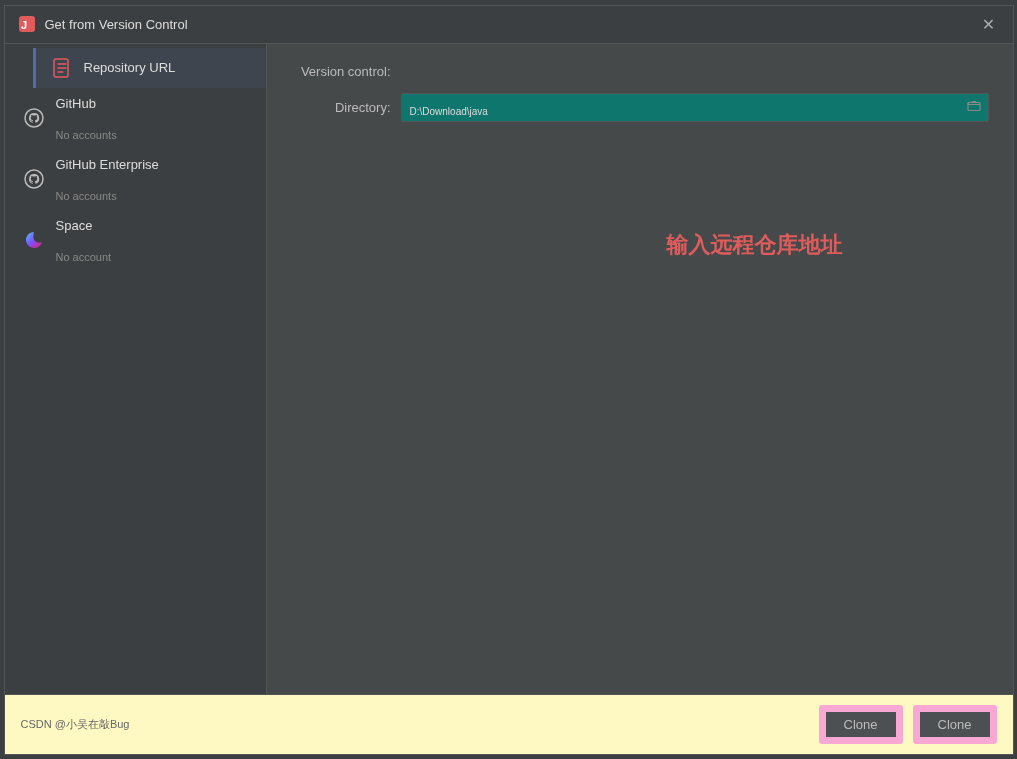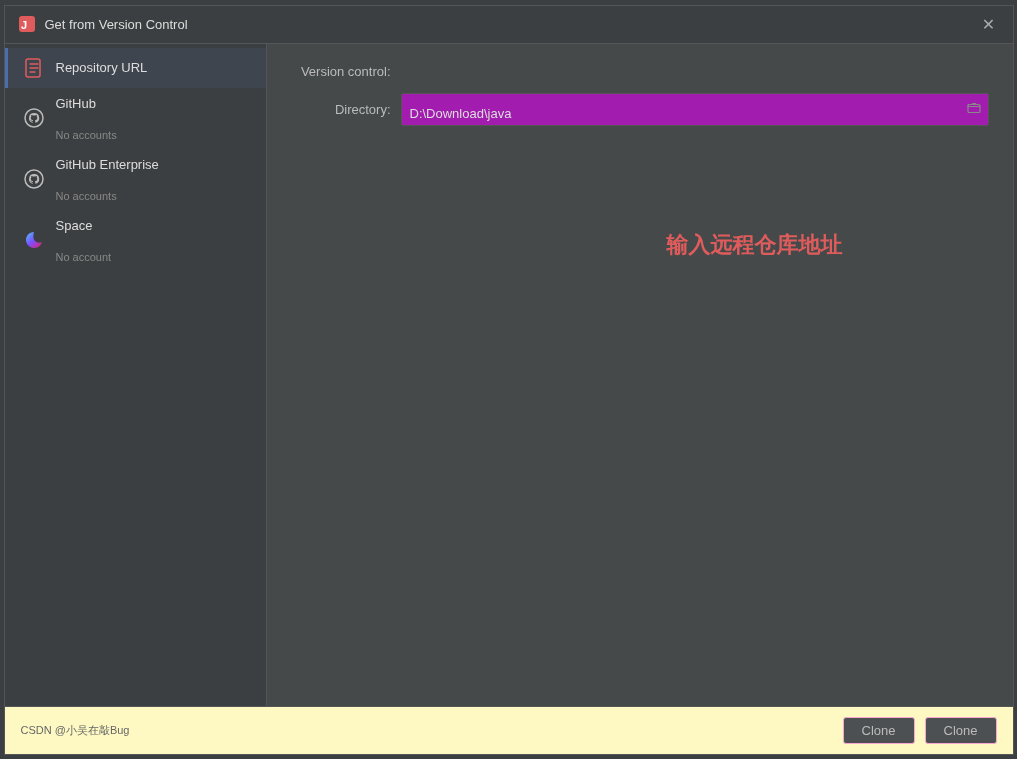--- a/index.html
+++ b/index.html
@@ -73,20 +73,21 @@
       padding: 8px 14px;
       cursor: pointer;
       display: flex;
       align-items: center;
       gap: 10px;
       border-left: 3px solid transparent;
     }
     .sidebar-item.active {
       background: #4b6eaf22;
       border-left: 3px solid #4b6eaf;
+      margin-left: 28px;
     }
     .sidebar-icon {
       width: 24px;
       height: 24px;
       flex-shrink: 0;
       display: flex;
       align-items: center;
       justify-content: center;
     }
     .sidebar-text {
@@ -182,25 +183,25 @@
       font-size: 12px;
       padding: 2px 4px;
     }
     .dir-input-wrap {
       display: flex;
       flex: 1;
       position: relative;
     }
     .dir-input {
       flex: 1;
-      background: #a21caf;
+      background: #0f766e;
       border: 1px solid #555;
       color: #ddd;
       padding: 12px 30px 4px 8px;
-      font-size: 13px;
+      font-size: 10px;
       border-radius: 2px;
       outline: none;
     }
     .dir-browse-btn {
       position: absolute;
       right: 4px;
       top: 50%;
       transform: translateY(-50%);
       background: none;
       border: none;
@@ -233,21 +234,21 @@
     .footer-text {
       color: #666;
       font-size: 11px;
       flex: 1;
     }
     .btn {
       padding: 5px 18px;
       font-size: 13px;
       border-radius: 3px;
       cursor: pointer;
-      border: 1px solid #f9a8d4;
+      border: 7px solid #f9a8d4;
     }
     .btn-default {
       background: #4c5052;
       color: #bbb;
     }
     .btn-primary {
       background: #4c5052;
       color: #bbb;
     }
 

